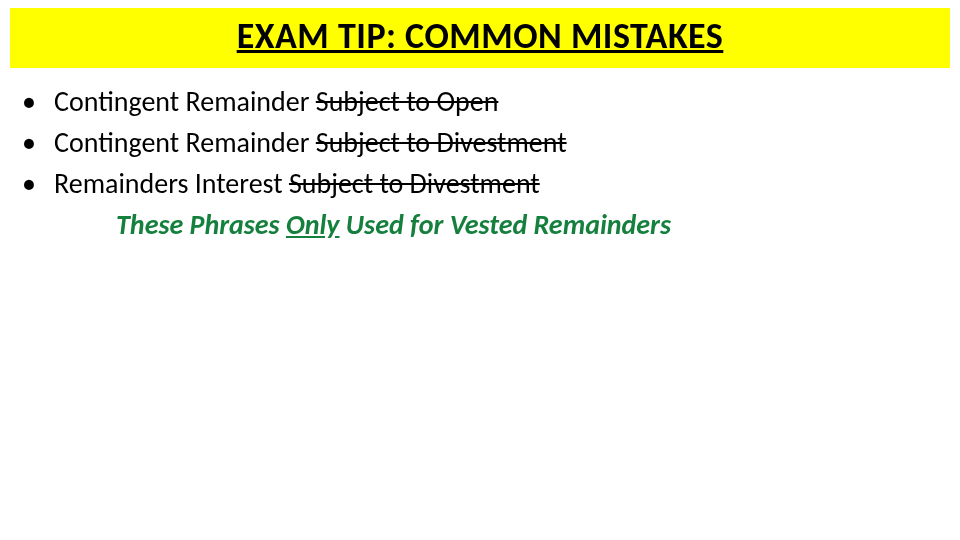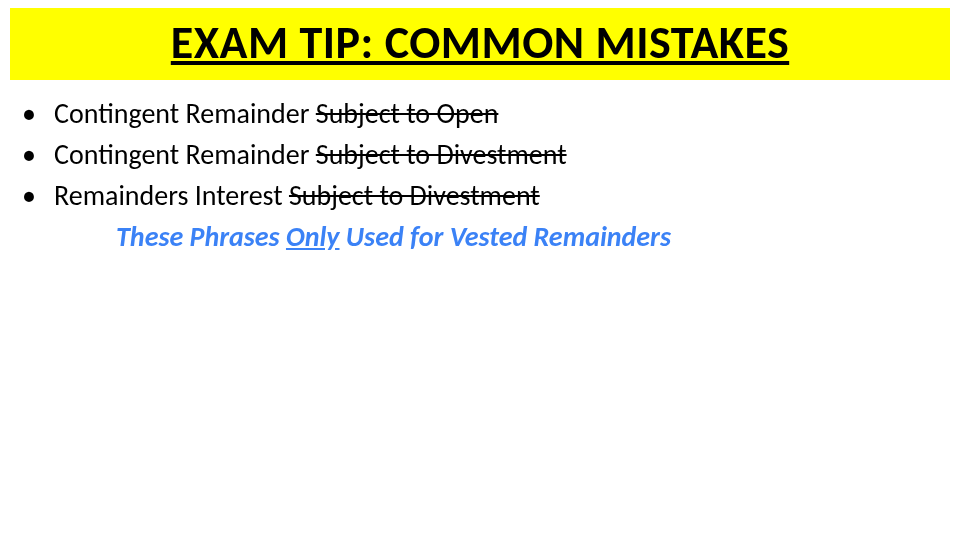--- a/index.html
+++ b/index.html
@@ -1,25 +1,25 @@
 <!DOCTYPE html>
 <html><head>
 <meta charset="utf-8">
 <style>
   * { margin: 0; padding: 0; box-sizing: border-box; }
   html, body { width: 960px; height: 540px; background: #ffffff; font-family: Calibri, Arial, sans-serif; overflow: hidden; }
   .slide { width: 960px; height: 540px; position: relative; padding: 8px 10px; }
   .title-bar { background: #ffff00; padding: 6px 50px 10px 50px; text-align: center; margin-bottom: 16px; }
-  .title-text { display: inline-block; font-size: 46px; font-weight: 700; color: #000; text-decoration: underline; letter-spacing: 0.5px; }
+  .title-text { display: inline-block; font-size: 36px; font-weight: 700; color: #000; text-decoration: underline; letter-spacing: 0.5px; }
   .content { padding: 0 8px; }
   .bullet-row { display: flex; align-items: baseline; font-size: 28px; color: #000; margin-bottom: 6px; }
   .bullet { width: 36px; text-align: left; padding-left: 4px; }
   .bullet-text { flex: 1; }
   .strike { text-decoration: line-through; margin-top: 44px; }
-  .note-row { font-size: 28px; font-style: italic; font-weight: 700; color: #3b82f6; padding-left: 98px; margin-top: 2px; }
+  .note-row { font-size: 28px; font-style: italic; font-weight: 700; color: #15803d; padding-left: 98px; margin-top: 2px; }
   .uline { text-decoration: underline; }
 </style>
 </head>
 <body>
 
 <div class="slide">
   <div class="title-bar">
     <span class="title-text">EXAM TIP:  COMMON MISTAKES</span>
   </div>
 

